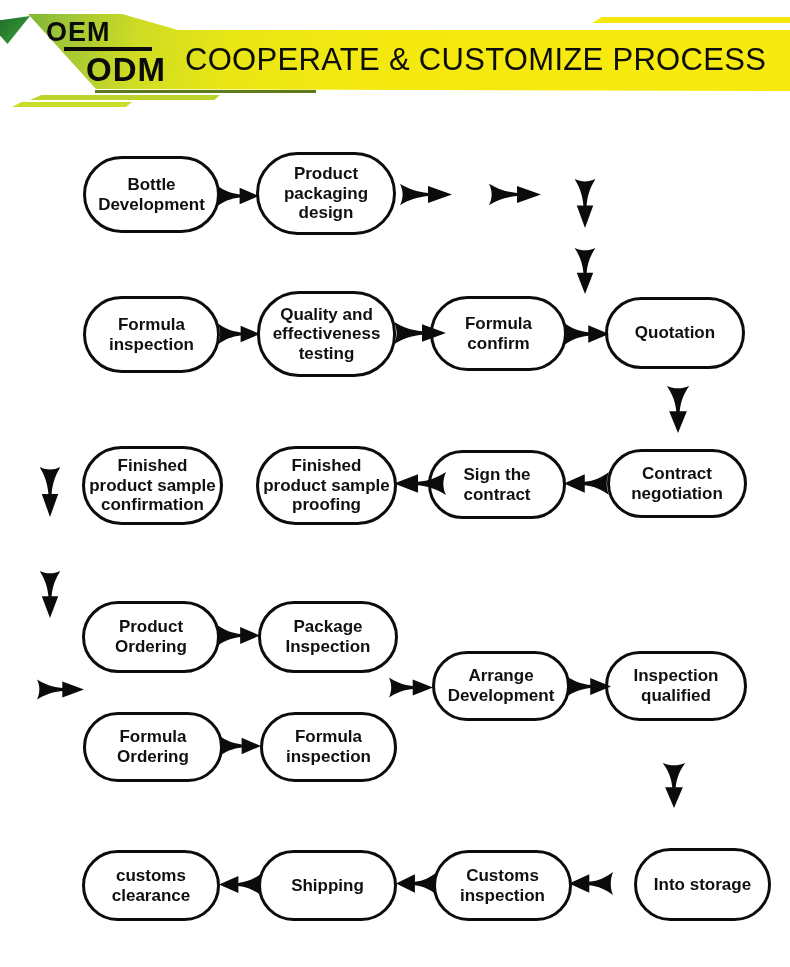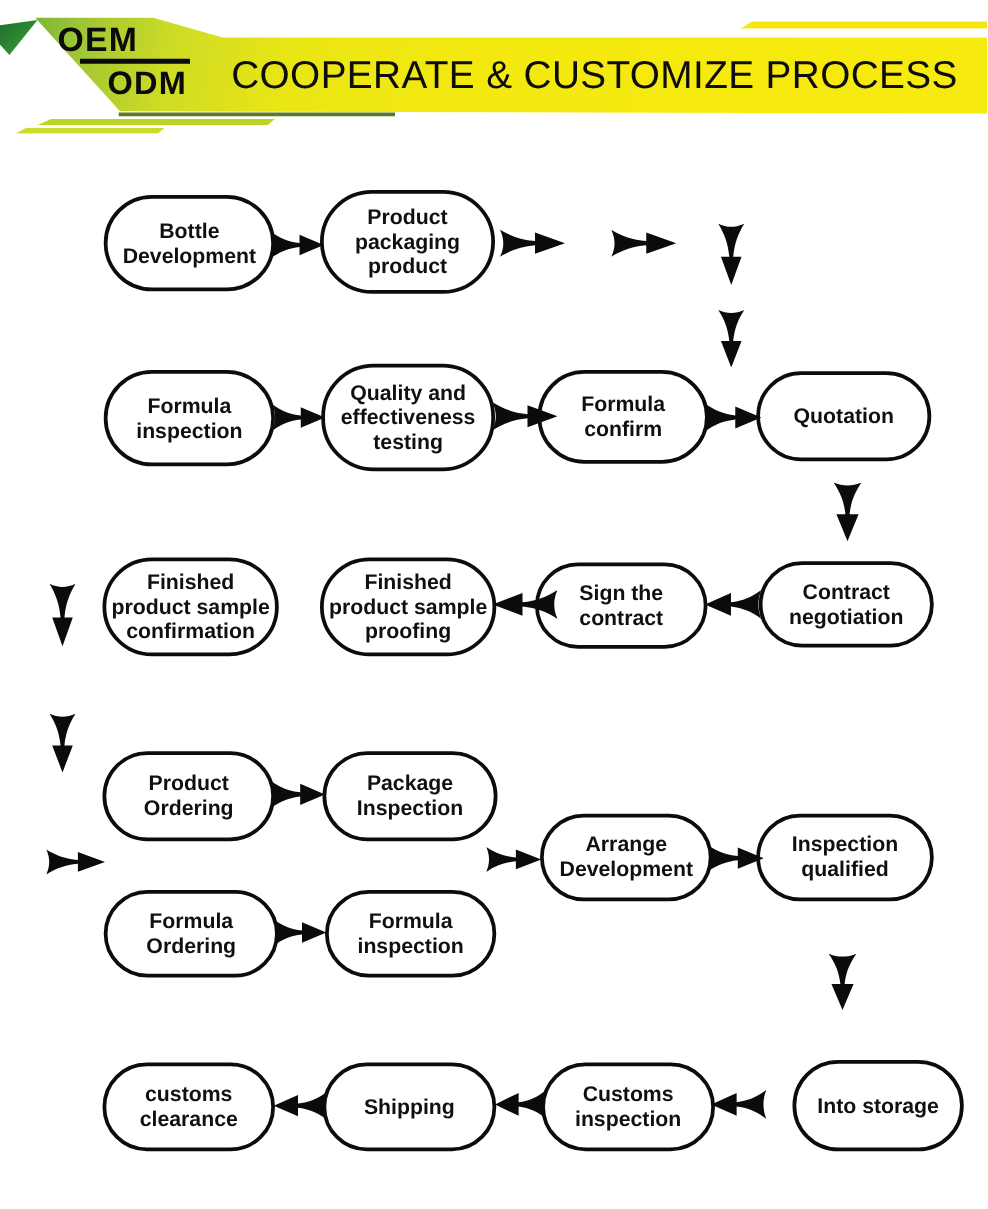--- a/index.html
+++ b/index.html
@@ -26,21 +26,21 @@
   .banner-strip2{
     position:absolute;left:12px;top:102px;width:120px;height:5px;background:#cadd2b;
     clip-path:polygon(8% 0,100% 0,95% 100%,0 100%);
   }
   .banner-triangle{
     position:absolute;left:0;top:16px;width:30px;height:28px;
     background:linear-gradient(135deg,#1d6e2a,#3fa13b);
     clip-path:polygon(0 15%,100% 0,25% 100%,0 70%);
   }
   .oem{position:absolute;left:46px;top:17px;font-size:27px;font-weight:bold;letter-spacing:1px;}
-  .odm{position:absolute;left:86px;top:51px;font-size:26px;font-weight:bold;letter-spacing:1px;}
+  .odm{position:absolute;left:86px;top:51px;font-size:33px;font-weight:bold;letter-spacing:1px;}
   .oem-odm-divider{position:absolute;left:64px;top:47px;width:88px;height:4px;background:#0a0a0a;}
   .hdr-title{
     position:absolute;left:185px;top:42px;width:600px;
     font-size:31px;font-weight:normal;letter-spacing:0.3px;white-space:nowrap;color:#0d0d0d;
   }
   
   .node{
     position:absolute;box-sizing:border-box;border:3px solid #0c0c0c;border-radius:42px;
     background:#ffffff;display:flex;align-items:center;justify-content:center;text-align:center;
   }
@@ -74,21 +74,21 @@
     <div class="odm">ODM</div>
     <div class="hdr-title">COOPERATE &amp; CUSTOMIZE PROCESS</div>
   </div>
 
   <div>
 
     <div class="node" style="left:83px;top:156px;width:137px;height:77px">
         <span>Bottle Development</span>
       </div>
     <div class="node" style="left:256px;top:152px;width:140px;height:83px">
-        <span>Product packaging product</span>
+        <span>Product packaging design</span>
       </div>
     <svg class="arrow" style="left:217px;top:183px" width="42" height="26" viewBox="0 0 52 30" preserveAspectRatio="none">
         <use href="#arr-right"></use>
       </svg>
     <svg class="arrow" style="left:400px;top:181px" width="52" height="27" viewBox="0 0 52 30" preserveAspectRatio="none">
         <use href="#arr-right"></use>
       </svg>
     <svg class="arrow" style="left:489px;top:181px" width="52" height="27" viewBox="0 0 52 30" preserveAspectRatio="none">
         <use href="#arr-right"></use>
       </svg>

